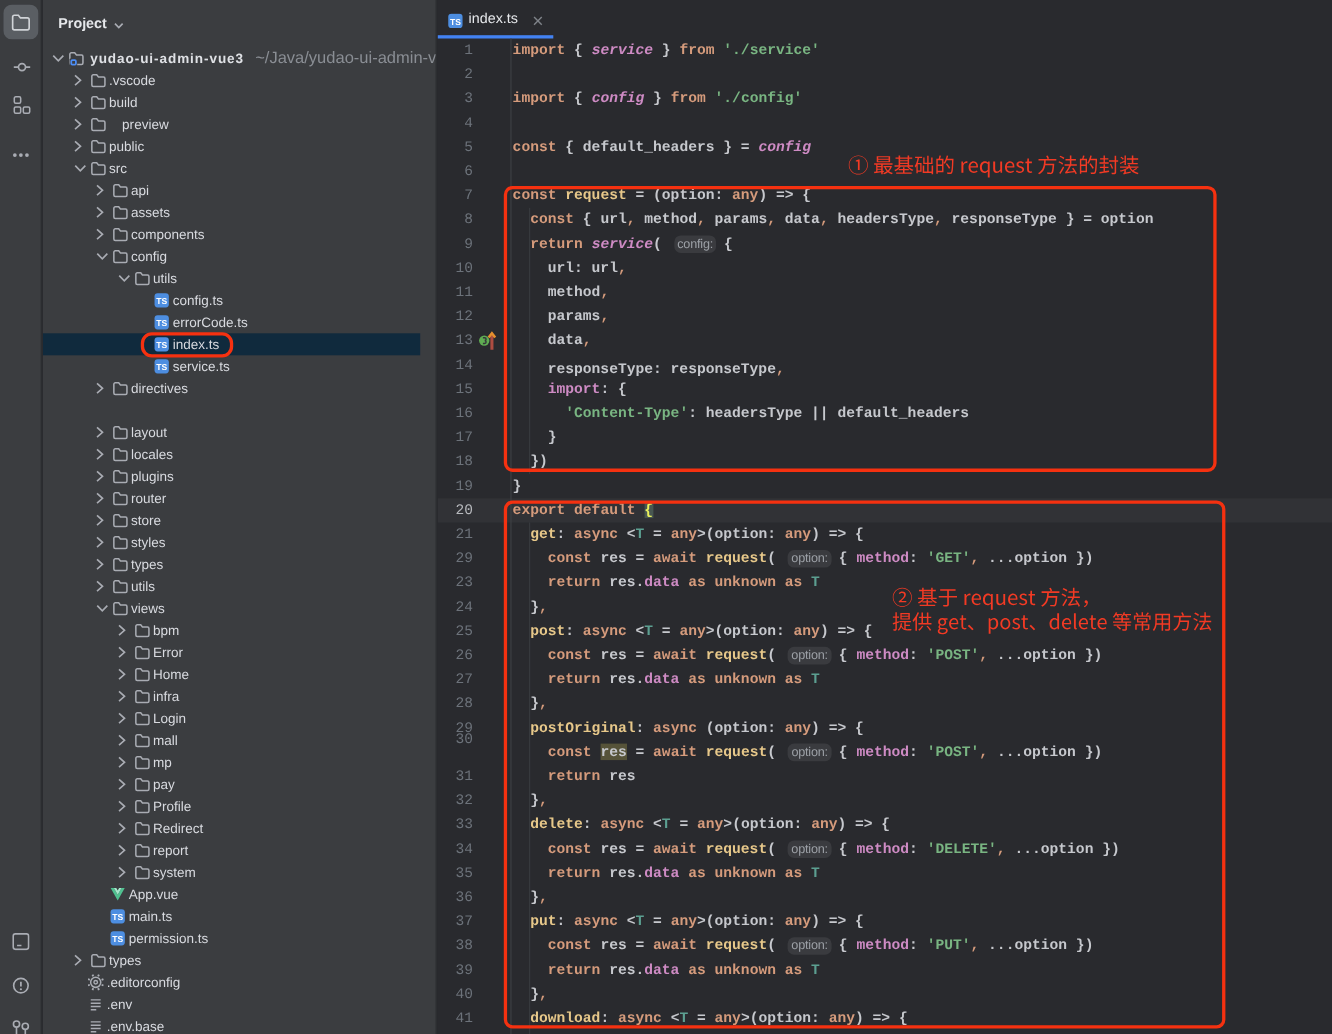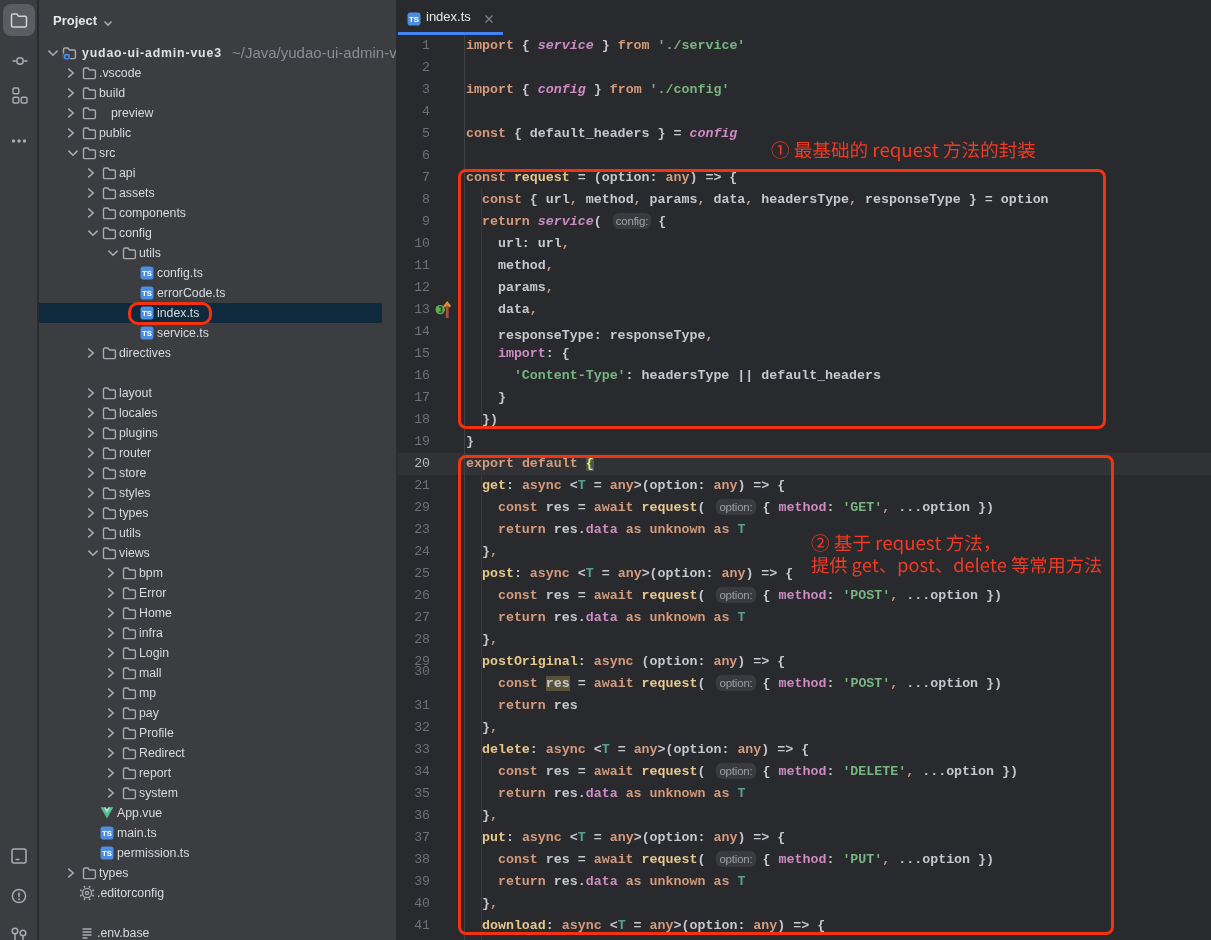--- a/index.html
+++ b/index.html
@@ -436,20 +436,28 @@
         <line x1="12.358499250334836" y1="10.219568828435154" x2="14.021481776300819" y2="10.908400533811582" stroke="#A9ACB3" stroke-width="1.7"></line>
         <line x1="9.219559862563756" y1="13.358502964121225" x2="9.908388785428368" y2="15.021486642641605" stroke="#A9ACB3" stroke-width="1.7"></line>
         <line x1="4.780432922695171" y1="13.358499975678315" x2="4.091601760772983" y2="15.021482726750897" stroke="#A9ACB3" stroke-width="1.7"></line>
         <line x1="1.6414977612198953" y1="10.219561613695056" x2="-0.021485692194619155" y2="10.908391080014212" stroke="#A9ACB3" stroke-width="1.7"></line>
         <line x1="1.6414992989787773" y1="5.780434673825735" x2="-0.02148367720022204" y2="5.09160405535786" stroke="#A9ACB3" stroke-width="1.7"></line>
         <line x1="4.7804366351738725" y1="2.6414984865615914" x2="4.091606625400246" y2="0.97851525825312" stroke="#A9ACB3" stroke-width="1.7"></line>
         <line x1="9.219563575043464" y1="2.6414985736364427" x2="9.908393650056952" y2="0.9785153723512012" stroke="#A9ACB3" stroke-width="1.7"></line>
         <line x1="12.358500788096144" y1="5.780434884043045" x2="14.021483791298394" y2="5.091604330815025" stroke="#A9ACB3" stroke-width="1.7"></line>
       </svg>
 <span class="lbl" style="left:58px">.editorconfig</span>
+</div>
+<div class="row" style="top:903px">
+<svg class="ic" style="left:41px;top:2px" width="16" height="16">
+        <g stroke="#A9ACB3" stroke-width="1.3">
+          <path d="M2.5 4 h9 M2.5 7 h9 M2.5 10 h9 M2.5 13 h5"></path>
+        </g>
+      </svg>
+<span class="lbl" style="left:58px">.env</span>
 </div>
 <div class="row" style="top:923px">
 <svg class="ic" style="left:41px;top:2px" width="16" height="16">
         <g stroke="#A9ACB3" stroke-width="1.3">
           <path d="M2.5 4 h9 M2.5 7 h9 M2.5 10 h9 M2.5 13 h5"></path>
         </g>
       </svg>
 <span class="lbl" style="left:58px">.env.base</span>
 </div>
 <div class="rbox" style="left:89px;top:302px;width:84px;height:23px;border-width:3px;border-radius:10px"></div>

